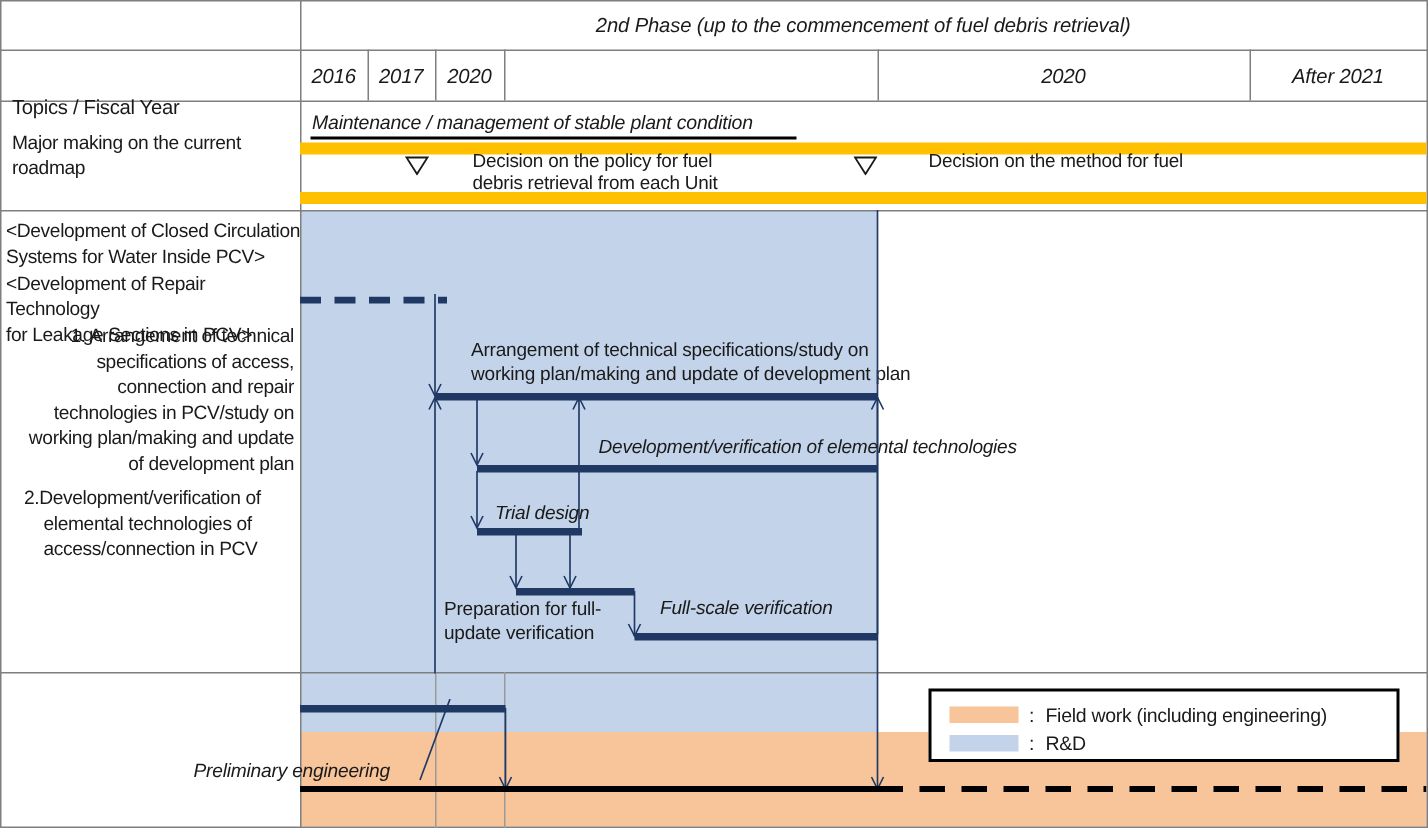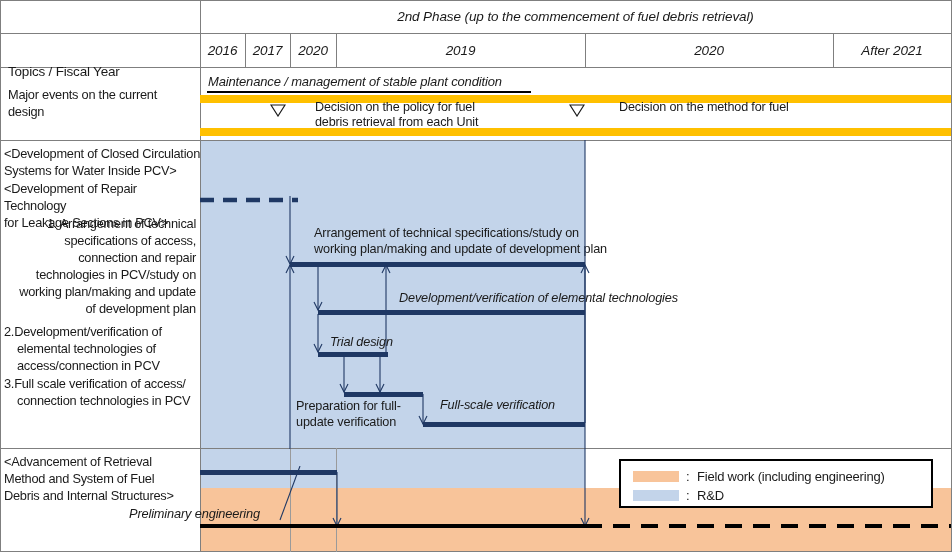--- a/index.html
+++ b/index.html
@@ -135,25 +135,24 @@
   <div class="vline-thin" style="left:290px; top:448px; height:104px;"></div>
   <div class="vline-thin" style="left:336px; top:448px; height:104px; background:#9a9a9a;"></div>
 
   <div class="cellleft" style="left:8px; top:0px; width:192px; height:67px;margin-top:38px;">Topics / Fiscal Year</div>
 
   <div class="cellcenter" style="left:200px; top:0px; width:751px; height:33px; font-size:13.5px;">2nd Phase (up to the commencement  of fuel debris retrieval)</div>
 
   <div class="cellcenter" style="left:200px; top:33px; width:45px; height:34px;">2016</div>
   <div class="cellcenter" style="left:245px; top:33px; width:45px; height:34px;">2017</div>
   <div class="cellcenter" style="left:290px; top:33px; width:46px; height:34px;">2020</div>
-  <div class="cellcenter" style="left:336px; top:33px; width:249px; height:34px;">2019</div>
   <div class="cellcenter" style="left:585px; top:33px; width:248px; height:34px;">2020</div>
   <div class="cellcenter" style="left:833px; top:33px; width:118px; height:34px;">After 2021</div>
 
-  <div class="side-text" style="left:8px; top:86px; width:186px;">Major events on the current design</div>
+  <div class="side-text" style="left:8px; top:86px; width:186px;">Major making on the current roadmap</div>
 
   <div class="lbl" style="left:208px; top:74px; font-size:13px;">Maintenance / management of stable plant condition</div>
   <div class="bar-black" style="left:207px; top:91px; width:324px; height:1.5px;"></div>
 
   <div class="yellowbar" style="left:200px; top:95px; width:751px; height:8px;"></div>
   <div class="yellowbar" style="left:200px; top:128px; width:751px; height:8px;"></div>
 
   <svg class="tri-outline" style="left:270px; top:104px;" width="16" height="13">
     <polygon points="1,1 15,1 8,12" fill="#ffffff" stroke="#1a1a1a" stroke-width="1.2"></polygon>
   </svg>
@@ -173,25 +172,22 @@
     <div>&lt;Development of Closed Circulation</div>
     <div>Systems for Water Inside PCV&gt;</div>
   </div>
   <div class="side-text" style="left:4px; top:180px; width:196px;">
     <div>&lt;Development of Repair Technology</div>
     <div>for Leakage Sections in PCV&gt;</div>
   </div>
   <div class="side-text" style="left:4px; top:215px; width:192px;">
     <div class="indent" style="padding-left:15px; text-indent:-15px;text-align:right;">1. Arrangement of technical specifications of access, connection and repair technologies in PCV/study on working plan/making and update of development plan</div>
   </div>
-  <div class="side-text" style="left:4px; top:323px; width:192px;">
+  <div class="side-text" style="left:16px; top:323px; width:192px;">
     <div class="indent" style="padding-left:13px; text-indent:-13px;">2.Development/verification of elemental technologies of access/connection in PCV</div>
-  </div>
-  <div class="side-text" style="left:4px; top:375px; width:194px;">
-    <div class="indent" style="padding-left:13px; text-indent:-13px;">3.Full scale verification of access/ connection technologies in PCV</div>
   </div>
 
   <svg class="abs" style="left:200px; top:196px;" width="100" height="8">
     <line x1="0" y1="4" x2="98" y2="4" stroke="#1f3864" stroke-width="4.5" stroke-dasharray="14,9"></line>
   </svg>
 
   <svg class="abs" style="left:284px; top:196px;" width="12" height="74">
     <line x1="6" y1="0" x2="6" y2="68" stroke="#1f3864" stroke-width="1.1"></line>
     <polyline points="2,60 6,68 10,60" fill="none" stroke="#1f3864" stroke-width="1.1"></polyline>
   </svg>
@@ -250,25 +246,20 @@
   </svg>
 
   <div class="lbl" style="left:440px; top:398px;">Full-scale verification</div>
   <div class="bar-dark" style="left:423px; top:422px; width:162px; height:4.5px;"></div>
 
   <svg class="abs" style="left:417px; top:394px;" width="12" height="32">
     <line x1="6" y1="0" x2="6" y2="30" stroke="#1f3864" stroke-width="1.1"></line>
     <polyline points="2,22 6,30 10,22" fill="none" stroke="#1f3864" stroke-width="1.1"></polyline>
   </svg>
 
-  <div class="side-text" style="left:4px; top:453px; width:196px;">
-    <div>&lt;Advancement of Retrieval</div>
-    <div>Method and System of Fuel</div>
-    <div>Debris and Internal Structures&gt;</div>
-  </div>
 
   <div class="lbl" style="left:129px; top:506px; font-size:12.8px;">Preliminary engineering</div>
   <div class="bar-dark" style="left:200px; top:470px; width:137px; height:4.5px;"></div>
 
   <svg class="abs" style="left:278px; top:466px;" width="26" height="56">
     <line x1="22" y1="0" x2="2" y2="54" stroke="#1f3864" stroke-width="1.1"></line>
   </svg>
 
   <svg class="abs" style="left:331px; top:472px;" width="12" height="56">
     <line x1="6" y1="0" x2="6" y2="54" stroke="#1f3864" stroke-width="1.1"></line>

